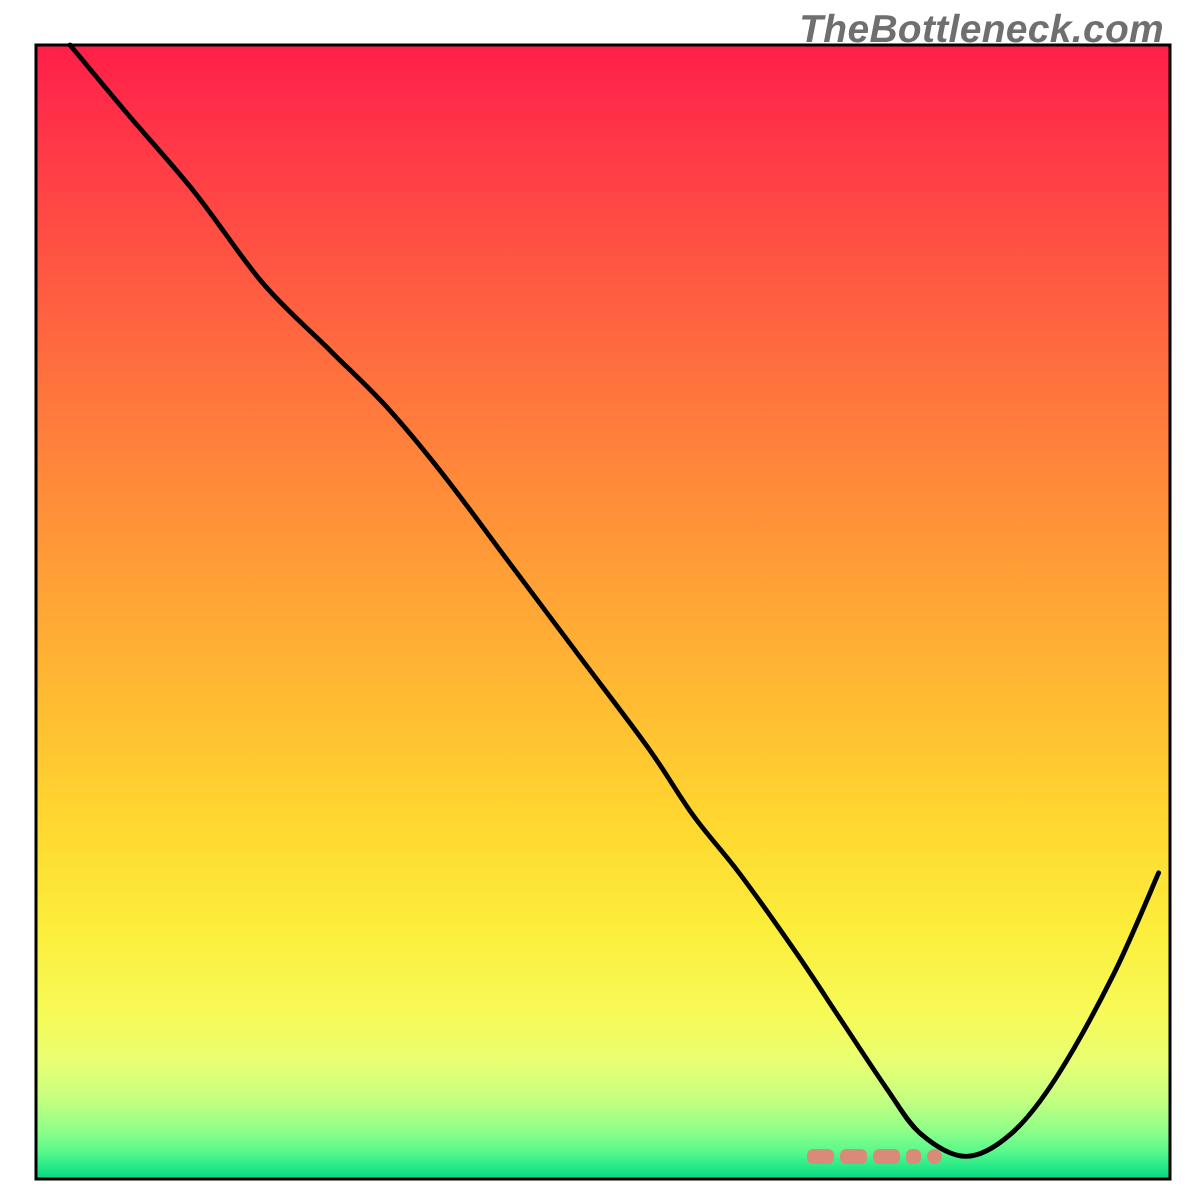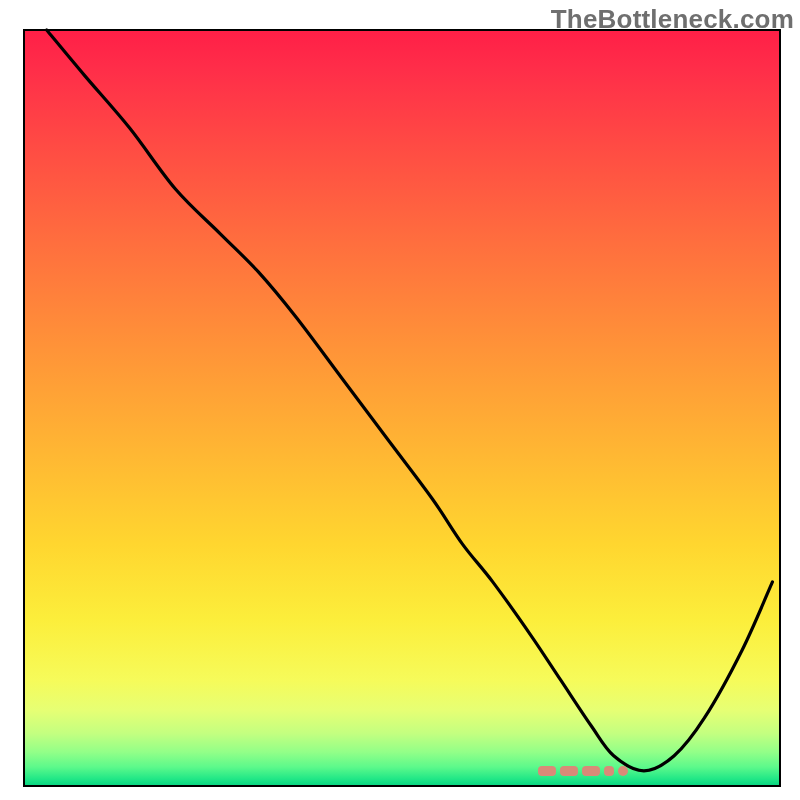--- a/index.html
+++ b/index.html
@@ -12,25 +12,26 @@
     overflow: hidden;
   }
   .stage {
     position: relative;
     width: 800px;
     height: 800px;
   }
   .watermark {
     position: absolute;
     top: 4px;
-    right: 6px;
+    right: 24px;
     font-size: 26px;
     font-weight: 600;
     color: #6f6f6f;
     letter-spacing: 0.2px;
+    font-style: italic;
   }
   svg.chart {
     position: absolute;
     left: 0;
     top: 0;
   }
   .marker-group {
     position: absolute;
     display: flex;
     align-items: center;

